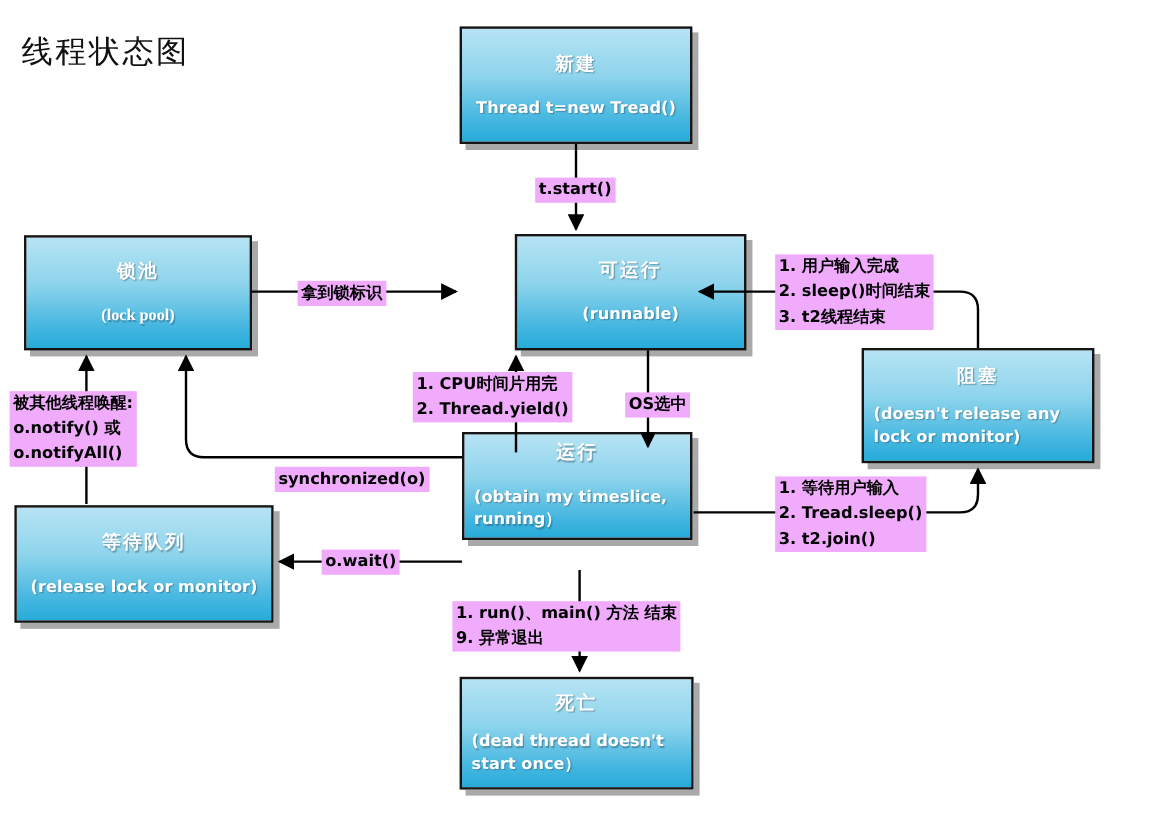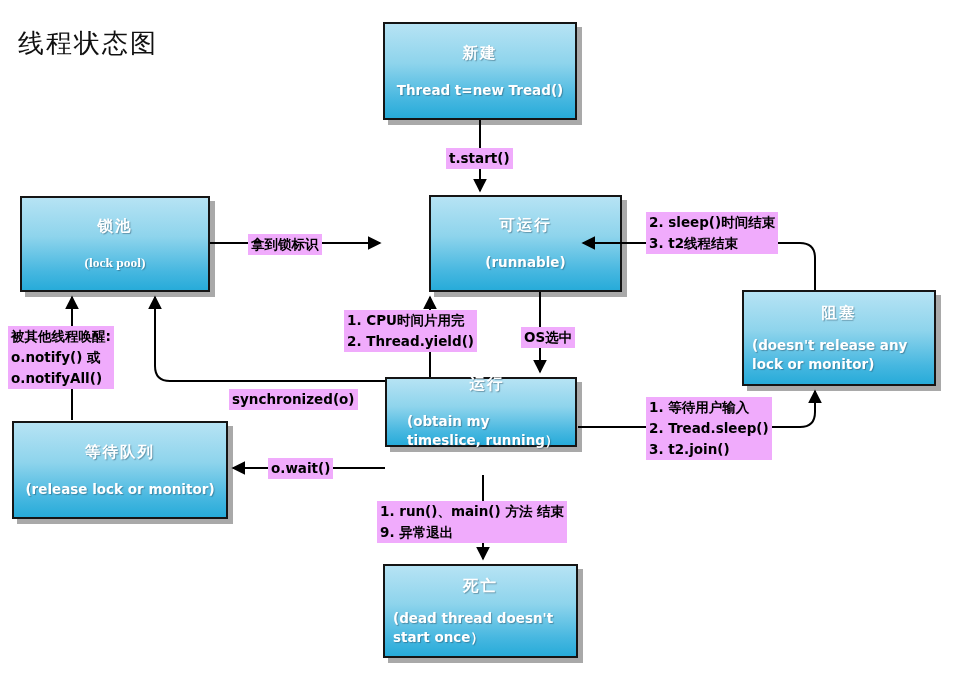--- a/index.html
+++ b/index.html
@@ -24,22 +24,22 @@
   .node-sub{font-size:13.5px;margin-top:17px;line-height:1.4;padding:0 8px;}
   #svg-overlay{position:absolute;left:0;top:0;z-index:2;pointer-events:none;}
   .elabel{
     position:absolute;z-index:3;font-size:13.5px;font-weight:bold;color:#000;
     background:#f0abfc;line-height:21px;white-space:nowrap;padding:0 3px;
   }
   
   #node-new{left:383px;top:22px;width:194px;height:98px;}
   #node-lock-pool{left:20px;top:196px;width:190px;height:96px;font-family:Liberation Serif, serif;}
   #node-runnable{left:385px;top:195px;width:193px;height:97px;margin-left:44px;}
-  #node-blocked{left:718px;top:290px;width:194px;height:96px;margin-left:24px;}
-  #node-running{left:385px;top:377px;width:192px;height:70px;padding-left:12px;}
+  #node-blocked{left:718px;top:290px;width:194px;height:96px;}
+  #node-running{left:385px;top:360px;width:192px;height:90px;}
   #node-wait-queue{left:12px;top:421px;width:216px;height:98px;}
   #node-dead{left:383px;top:564px;width:195px;height:94px;}
   
   #lbl-start{left:446px;top:148px;}
   #lbl-acquire{left:248px;top:234px;}
   #lbl-cpu{left:344px;top:310px;}
   #lbl-os{left:521px;top:327px;}
   #lbl-b2r{left:646px;top:212px;}
   #lbl-r2b{left:646px;top:397px;}
   #lbl-sync{left:229px;top:389px;}
@@ -114,20 +114,21 @@
   <div class="elabel" id="lbl-acquire">拿到锁标识</div>
 
   <div class="elabel" id="lbl-cpu">
     <div>1. CPU时间片用完</div>
     <div>2. Thread.yield()</div>
   </div>
 
   <div class="elabel" id="lbl-os">OS选中</div>
 
   <div class="elabel" id="lbl-b2r">
+    <div>1. 用户输入完成</div>
     <div>2. sleep()时间结束</div>
     <div>3. t2线程结束</div>
   </div>
 
   <div class="elabel" id="lbl-r2b">
     <div>1. 等待用户输入</div>
     <div>2. Tread.sleep()</div>
     <div>3. t2.join()</div>
   </div>
 

